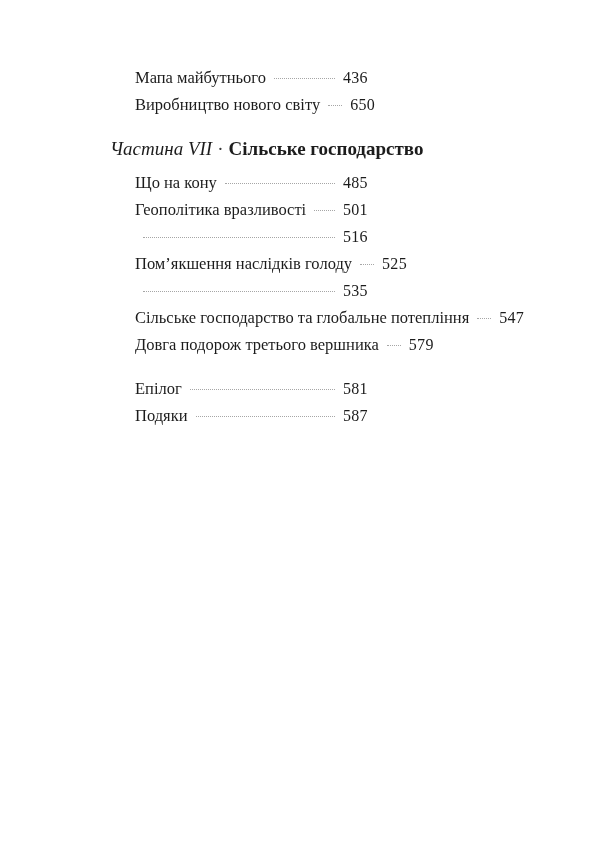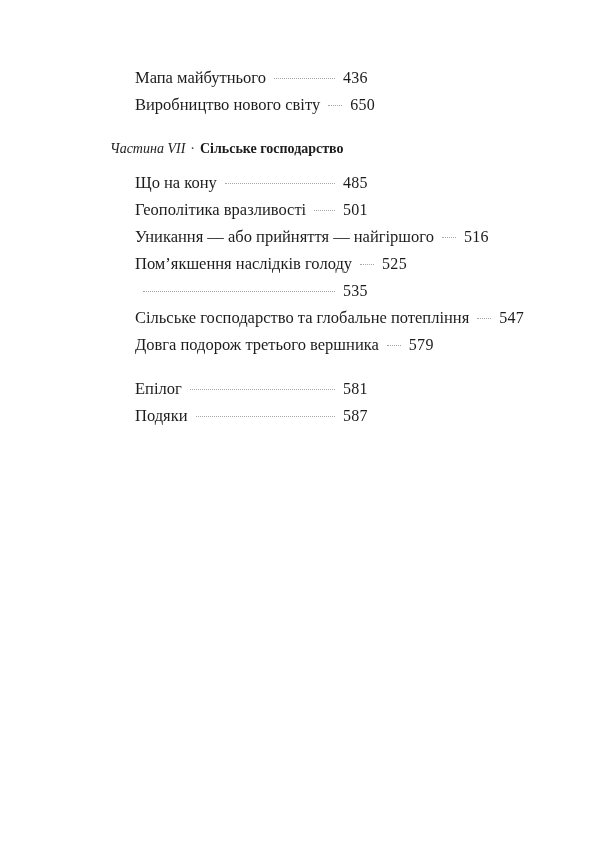--- a/index.html
+++ b/index.html
@@ -39,21 +39,21 @@
   }
   .toc-page {
     flex: 0 0 auto;
     min-width: 28px;
     text-align: left;
     font-size: 16px;
     letter-spacing: 0.3px;
   }
   .section-header {
     margin: 17px 0 7px -25px;
-    font-size: 14px;
+    font-size: 19px;
     line-height: 27px;
     white-space: nowrap;
   }
   .part-label {
     font-style: italic;
   }
   .part-sep {
     padding: 0 5px;
     color: #3a3a3a;
   }
@@ -90,21 +90,20 @@
     <span class="toc-title">Що на кону</span>
     <span class="leader"></span>
     <span class="toc-page">485</span>
   </div>
   <div class="toc-row">
     <span class="toc-title">Геополітика вразливості</span>
     <span class="leader"></span>
     <span class="toc-page">501</span>
   </div>
   <div class="toc-row">
-    <span class="toc-title">Уникання — або прийняття — найгіршого</span>
     <span class="leader"></span>
     <span class="toc-page">516</span>
   </div>
   <div class="toc-row">
     <span class="toc-title">Пом’якшення наслідків голоду</span>
     <span class="leader"></span>
     <span class="toc-page">525</span>
   </div>
   <div class="toc-row">
     <span class="leader"></span>

